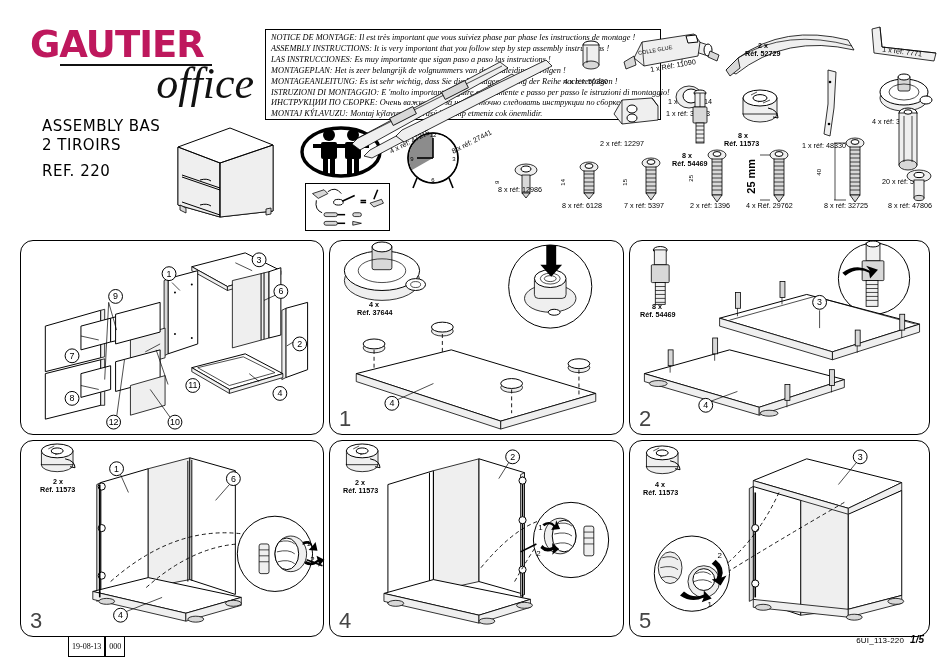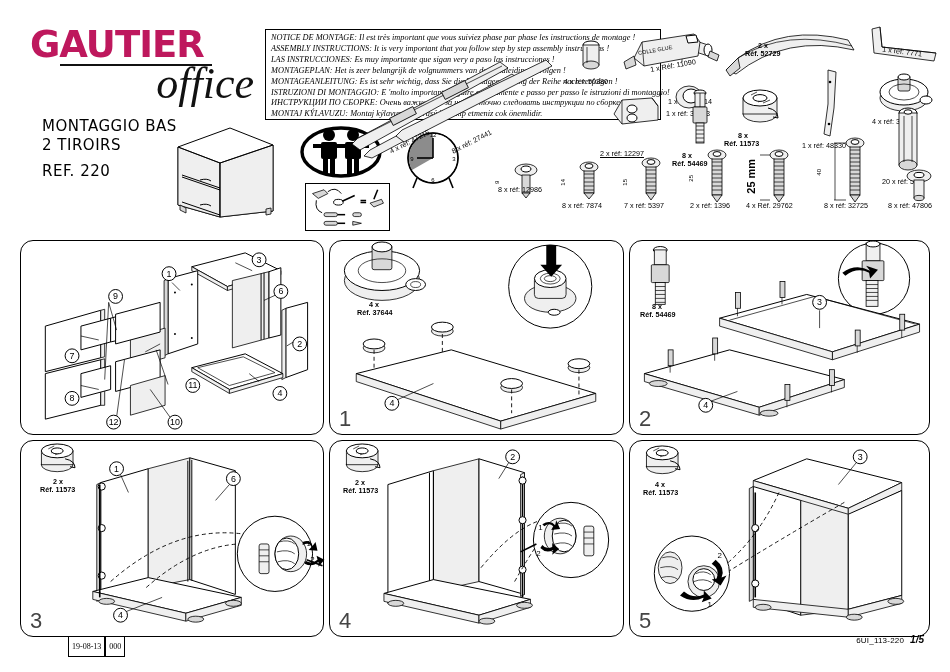--- a/index.html
+++ b/index.html
@@ -109,21 +109,21 @@
 
 <div class="page">
 
   <div class="brand">
     <div class="brand-gautier">GAUTIER</div>
     <div class="brand-rule"></div>
     <div class="brand-office">office</div>
   </div>
 
   <div class="prod-lines">
-    <div>MONTAGGIO BAS</div>
+    <div>ASSEMBLY BAS</div>
     <div>2 TIROIRS</div>
     <div>REF. 220</div>
   </div>
 
   <svg class="prod-img" viewBox="0 0 110 95">
     <polygon class="wht" points="8,22 60,3 103,20 103,86 50,92 8,80"></polygon>
     <polygon class="lgry" points="8,22 50,38 50,92 8,80"></polygon>
     <polygon class="lgry" points="50,38 103,20 103,86 50,92"></polygon>
     <polyline class="ln" points="8,22 50,38 103,20"></polyline>
     <line class="ln" x1="50" y1="38" x2="50" y2="92"></line>
@@ -132,21 +132,21 @@
     <path class="ln" d="M30,55 q7,-2 11,1"></path>
     <path class="ln" d="M30,80 q7,-2 11,1"></path>
     <line class="ln" x1="12" y1="77" x2="50" y2="90"></line>
     <polygon class="gry" points="10,80 16,83 16,88 10,85"></polygon>
     <polygon class="gry" points="96,84 101,83 101,89 96,90"></polygon>
   </svg>
 
   <div class="notice">
     <div>NOTICE DE MONTAGE: Il est très important que vous suiviez phase par phase les instructions de montage !</div>
     <div>ASSEMBLY INSTRUCTIONS: It is very important that you follow step by step assembly instructions !</div>
-    <div>LAS INSTRUCCIONES: Es muy importante que sigan very a paso las instrucciones !</div>
+    <div>LAS INSTRUCCIONES: Es muy importante que sigan paso a paso las instructions !</div>
     <div>MONTAGEPLAN: Het is zeer belangrijk de volgnummers van de handleiding te volgen !</div>
     <div>MONTAGEANLEITUNG: Es ist sehr wichtig, dass Sie die Montageanleitung der Reihe nach verfolgen !</div>
     <div>ISTRUZIONI DI MONTAGGIO: E 'molto importante seguire attentamente e passo per passo le istruzioni di montaggio!</div>
     <div>ИНСТРУКЦИИ ПО СБОРКЕ: Очень важно шаг за шагом точно следовать инструкции по сборке :</div>
     <div>MONTAJ KÝLAVUZU: Montaj kýlavuzunu sýrasý ile takip etmeniz cok önemlidir.</div>
   </div>
 
   <svg style="position:absolute;left:300px;top:126px;width:82px;height:52px" viewBox="0 0 82 52">
     <ellipse cx="41" cy="26" rx="39" ry="24" fill="none" stroke="#000" stroke-width="3.4"></ellipse>
     <g class="blk">
@@ -241,21 +241,21 @@
     </svg>
     <div class="cap" style="left:582px;top:-2px;">4 x réf: 37644</div>
 
     <svg style="position:absolute;left:318px;top:-28px;width:56px;height:40px" viewBox="0 0 56 40">
       <polygon class="lgry" points="6,22 14,8 44,6 50,14 50,28 14,32"></polygon>
       <polyline class="thin" points="14,8 14,32"></polyline>
       <ellipse class="wht" cx="24" cy="17" rx="5" ry="4"></ellipse>
       <ellipse class="wht" cx="24" cy="26" rx="5" ry="4"></ellipse>
       <polyline class="thin" points="44,6 50,14"></polyline>
     </svg>
-    <div class="cap" style="left:310px;top:30px;text-decoration:underline;">2 x réf: 12297</div>
+    <div class="cap" style="left:310px;top:20px;">2 x réf: 12297</div>
 
     <svg style="position:absolute;left:398px;top:-32px;width:24px;height:62px" viewBox="0 0 24 62">
       <ellipse class="wht" cx="12" cy="5" rx="6" ry="3"></ellipse>
       <rect class="lgry" x="7" y="5" width="10" height="14"></rect>
       <rect class="gry" x="5" y="19" width="14" height="16" rx="1"></rect>
       <rect class="lgry" x="8" y="35" width="8" height="20"></rect>
       <path class="thin" d="M8,38 h8 M8,42 h8 M8,46 h8 M8,50 h8 M8,54 h8"></path>
       <line class="thin" x1="12" y1="5" x2="12" y2="19"></line>
     </svg>
     <div class="cap b" style="left:392px;top:32px;">8 x</div>
@@ -326,21 +326,21 @@
     <div class="cap" style="left:208px;top:66px;">8 x réf: 12986</div>
     <div class="cap rot" style="left:206px;top:58px;transform:rotate(-90deg);font-size:6px;">9</div>
 
     <svg style="position:absolute;left:286px;top:40px;width:26px;height:44px" viewBox="0 0 26 44">
       <ellipse class="lgry" cx="13" cy="7" rx="9" ry="5"></ellipse>
       <ellipse class="wht" cx="13" cy="6" rx="4" ry="2.4"></ellipse>
       <rect class="gry" x="8" y="11" width="10" height="22"></rect>
       <path class="thin" d="M8,14 h10 M8,18 h10 M8,22 h10 M8,26 h10 M8,30 h10"></path>
       <polygon class="gry" points="8,33 18,33 13,39"></polygon>
     </svg>
-    <div class="cap" style="left:272px;top:82px;">8 x réf: 7874</div>
+    <div class="cap" style="left:272px;top:82px;">8 x réf: 6128</div>
     <div class="cap rot" style="left:270px;top:58px;transform:rotate(-90deg);font-size:6px;">14</div>
 
     <svg style="position:absolute;left:348px;top:36px;width:26px;height:48px" viewBox="0 0 26 48">
       <ellipse class="lgry" cx="13" cy="7" rx="9" ry="5"></ellipse>
       <ellipse class="wht" cx="13" cy="6" rx="4" ry="2.4"></ellipse>
       <rect class="gry" x="8" y="11" width="10" height="26"></rect>
       <path class="thin" d="M8,14 h10 M8,18 h10 M8,22 h10 M8,26 h10 M8,30 h10 M8,34 h10"></path>
       <polygon class="gry" points="8,37 18,37 13,44"></polygon>
     </svg>
     <div class="cap" style="left:334px;top:82px;">7 x réf: 5397</div>

